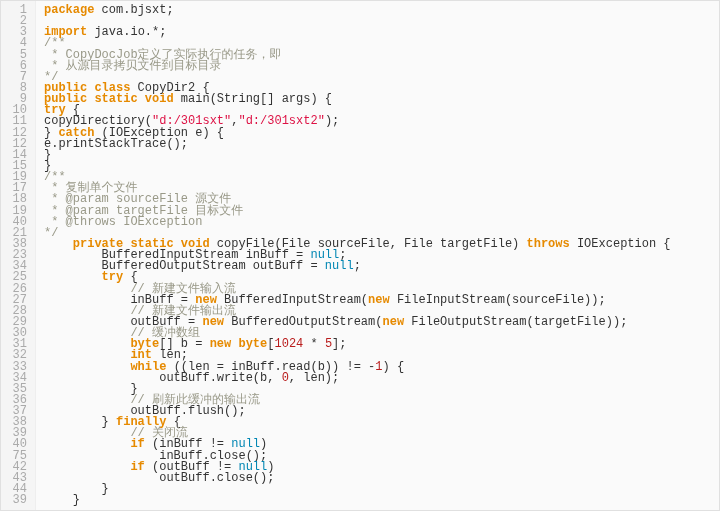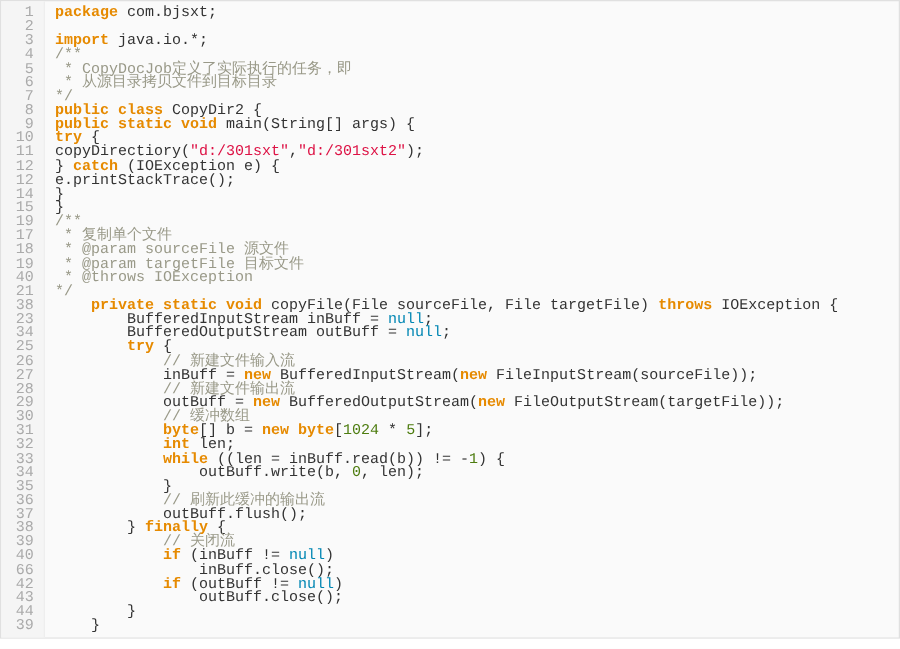--- a/index.html
+++ b/index.html
@@ -32,21 +32,21 @@
     flex: 1;
   }
   .gutter .ln {
     line-height: 11.15px;
     height: 11.15px;
   }
   .kw2 { color: #e68a00; font-weight: bold; }
   .kw3 { color: #e68a00; font-weight: bold; }
   .str { color: #d14; }
   .cmt { color: #999988; }
-  .num { color: #4d7c0f; }
+  .num { color: #b91c1c; }
   .lit { color: #0086b3; }
 </style>
 </head>
 <body>
 
 <div class="code-container">
   <div class="gutter" id="gutter">
       <div class="ln">1</div>
       <div class="ln">2</div>
       <div class="ln">3</div>
@@ -80,20 +80,20 @@
       <div class="ln">31</div>
       <div class="ln">32</div>
       <div class="ln">33</div>
       <div class="ln">34</div>
       <div class="ln">35</div>
       <div class="ln">36</div>
       <div class="ln">37</div>
       <div class="ln">38</div>
       <div class="ln">39</div>
       <div class="ln">40</div>
-      <div class="ln">66</div>
+      <div class="ln">75</div>
       <div class="ln">42</div>
       <div class="ln">43</div>
       <div class="ln">44</div>
       <div class="ln">39</div>
     </div>
   <div class="code" id="code"><div style="height: 11.15px; line-height: 11.15px;"><span class="kw2">package</span><span> com.bjsxt;</span></div><div style="height: 11.15px; line-height: 11.15px;">&nbsp;</div><div style="height: 11.15px; line-height: 11.15px;"><span class="kw2">import</span><span> java.io.*;</span></div><div style="height: 11.15px; line-height: 11.15px;"><span class="cmt">/**</span></div><div style="height: 11.15px; line-height: 11.15px;"><span class="cmt"> * CopyDocJob定义了实际执行的任务，即</span></div><div style="height: 11.15px; line-height: 11.15px;"><span class="cmt"> * 从源目录拷贝文件到目标目录</span></div><div style="height: 11.15px; line-height: 11.15px;"><span class="cmt">*/</span></div><div style="height: 11.15px; line-height: 11.15px;"><span class="kw2">public class</span><span> CopyDir2 {</span></div><div style="height: 11.15px; line-height: 11.15px;"><span class="kw2">public static void</span><span> main(String[] args) {</span></div><div style="height: 11.15px; line-height: 11.15px;"><span class="kw2">try</span><span> {</span></div><div style="height: 11.15px; line-height: 11.15px;"><span>copyDirectiory(</span><span class="str">"d:/301sxt"</span><span>,</span><span class="str">"d:/301sxt2"</span><span>);</span></div><div style="height: 11.15px; line-height: 11.15px;"><span>} </span><span class="kw2">catch</span><span> (IOException e) {</span></div><div style="height: 11.15px; line-height: 11.15px;"><span>e.printStackTrace();</span></div><div style="height: 11.15px; line-height: 11.15px;"><span>}</span></div><div style="height: 11.15px; line-height: 11.15px;"><span>}</span></div><div style="height: 11.15px; line-height: 11.15px;"><span class="cmt">/**</span></div><div style="height: 11.15px; line-height: 11.15px;"><span class="cmt"> * 复制单个文件</span></div><div style="height: 11.15px; line-height: 11.15px;"><span class="cmt"> * @param sourceFile 源文件</span></div><div style="height: 11.15px; line-height: 11.15px;"><span class="cmt"> * @param targetFile 目标文件</span></div><div style="height: 11.15px; line-height: 11.15px;"><span class="cmt"> * @throws IOException</span></div><div style="height: 11.15px; line-height: 11.15px;"><span class="cmt">*/</span></div><div style="height: 11.15px; line-height: 11.15px;"><span>    </span><span class="kw2">private static void</span><span> copyFile(File sourceFile, File targetFile) </span><span class="kw3">throws</span><span> IOException {</span></div><div style="height: 11.15px; line-height: 11.15px;"><span>        BufferedInputStream inBuff = </span><span class="lit">null</span><span>;</span></div><div style="height: 11.15px; line-height: 11.15px;"><span>        BufferedOutputStream outBuff = </span><span class="lit">null</span><span>;</span></div><div style="height: 11.15px; line-height: 11.15px;"><span>        </span><span class="kw2">try</span><span> {</span></div><div style="height: 11.15px; line-height: 11.15px;"><span>            </span><span class="cmt">// 新建文件输入流</span></div><div style="height: 11.15px; line-height: 11.15px;"><span>            inBuff = </span><span class="kw3">new</span><span> BufferedInputStream(</span><span class="kw3">new</span><span> FileInputStream(sourceFile));</span></div><div style="height: 11.15px; line-height: 11.15px;"><span>            </span><span class="cmt">// 新建文件输出流</span></div><div style="height: 11.15px; line-height: 11.15px;"><span>            outBuff = </span><span class="kw3">new</span><span> BufferedOutputStream(</span><span class="kw3">new</span><span> FileOutputStream(targetFile));</span></div><div style="height: 11.15px; line-height: 11.15px;"><span>            </span><span class="cmt">// 缓冲数组</span></div><div style="height: 11.15px; line-height: 11.15px;"><span>            </span><span class="kw2">byte</span><span>[] b = </span><span class="kw3">new</span><span> </span><span class="kw2">byte</span><span>[</span><span class="num">1024</span><span> * </span><span class="num">5</span><span>];</span></div><div style="height: 11.15px; line-height: 11.15px;"><span>            </span><span class="kw2">int</span><span> len;</span></div><div style="height: 11.15px; line-height: 11.15px;"><span>            </span><span class="kw2">while</span><span> ((len = inBuff.read(b)) != -</span><span class="num">1</span><span>) {</span></div><div style="height: 11.15px; line-height: 11.15px;"><span>                outBuff.write(b, </span><span class="num">0</span><span>, len);</span></div><div style="height: 11.15px; line-height: 11.15px;"><span>            }</span></div><div style="height: 11.15px; line-height: 11.15px;"><span>            </span><span class="cmt">// 刷新此缓冲的输出流</span></div><div style="height: 11.15px; line-height: 11.15px;"><span>            outBuff.flush();</span></div><div style="height: 11.15px; line-height: 11.15px;"><span>        } </span><span class="kw2">finally</span><span> {</span></div><div style="height: 11.15px; line-height: 11.15px;"><span>            </span><span class="cmt">// 关闭流</span></div><div style="height: 11.15px; line-height: 11.15px;"><span>            </span><span class="kw2">if</span><span> (inBuff != </span><span class="lit">null</span><span>)</span></div><div style="height: 11.15px; line-height: 11.15px;"><span>                inBuff.close();</span></div><div style="height: 11.15px; line-height: 11.15px;"><span>            </span><span class="kw2">if</span><span> (outBuff != </span><span class="lit">null</span><span>)</span></div><div style="height: 11.15px; line-height: 11.15px;"><span>                outBuff.close();</span></div><div style="height: 11.15px; line-height: 11.15px;"><span>        }</span></div><div style="height: 11.15px; line-height: 11.15px;"><span>    }</span></div></div>
 </div>
 
 </body></html>

